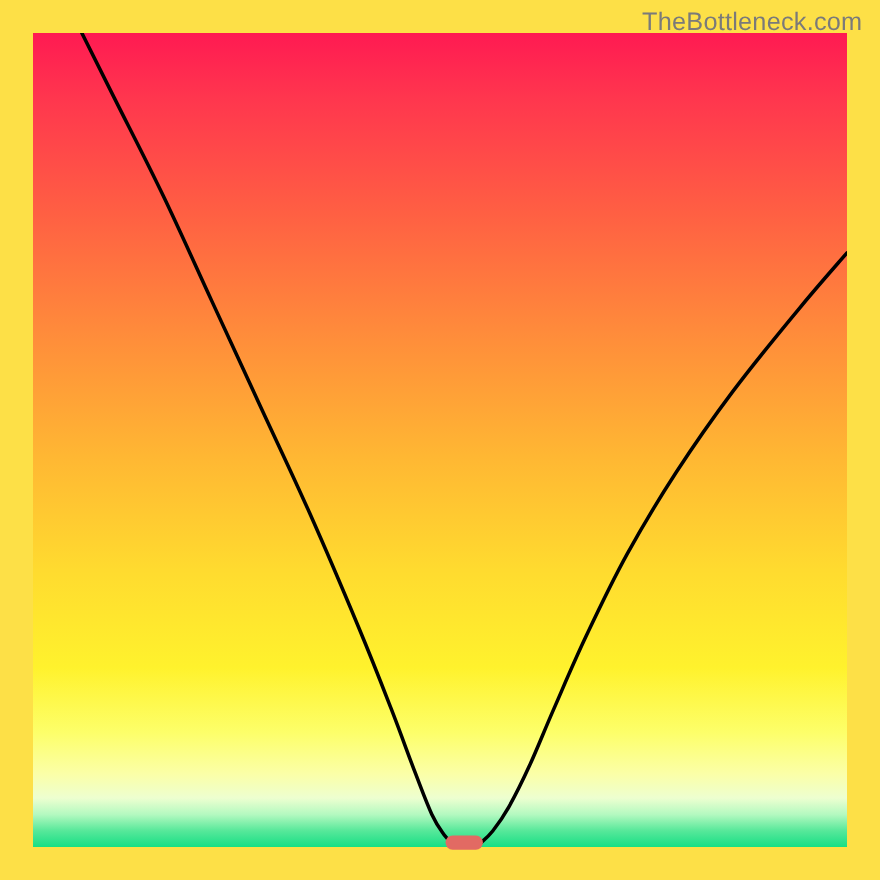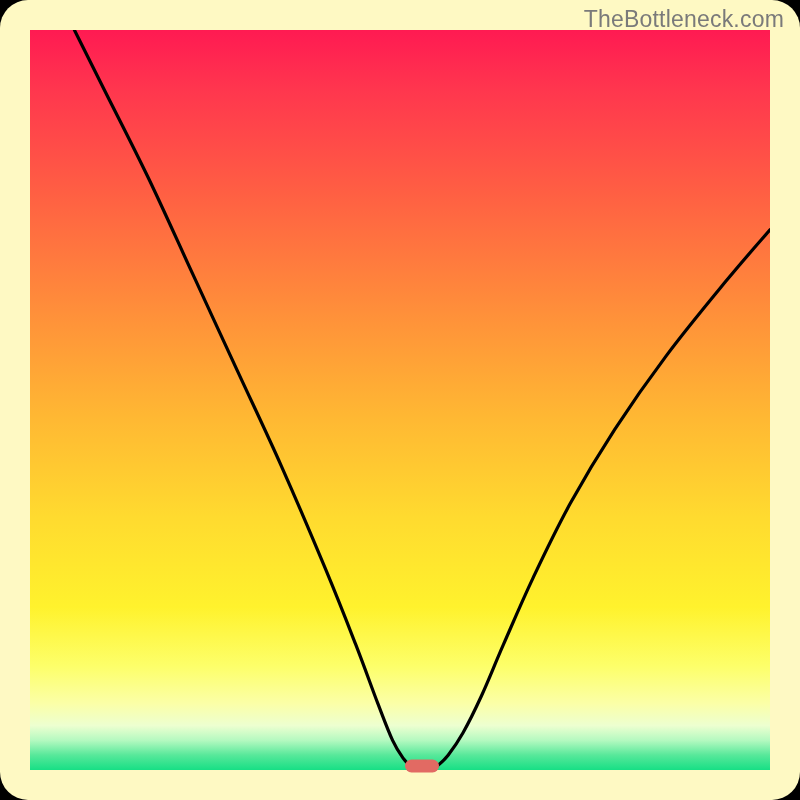--- a/index.html
+++ b/index.html
@@ -10,22 +10,21 @@
     overflow: hidden;
     background: #000;
     font-family: Arial, Helvetica, sans-serif;
   }
   .frame {
     position: absolute;
     left: 0;
     top: 0;
     width: 800px;
     height: 800px;
-    background: #fef9c3;
-    border-radius: 28px;
+    background: #fde047;
   }
   .plot-area {
     position: absolute;
     left: 30px;
     top: 30px;
     width: 740px;
     height: 740px;
     
     background: linear-gradient(
       to bottom,

